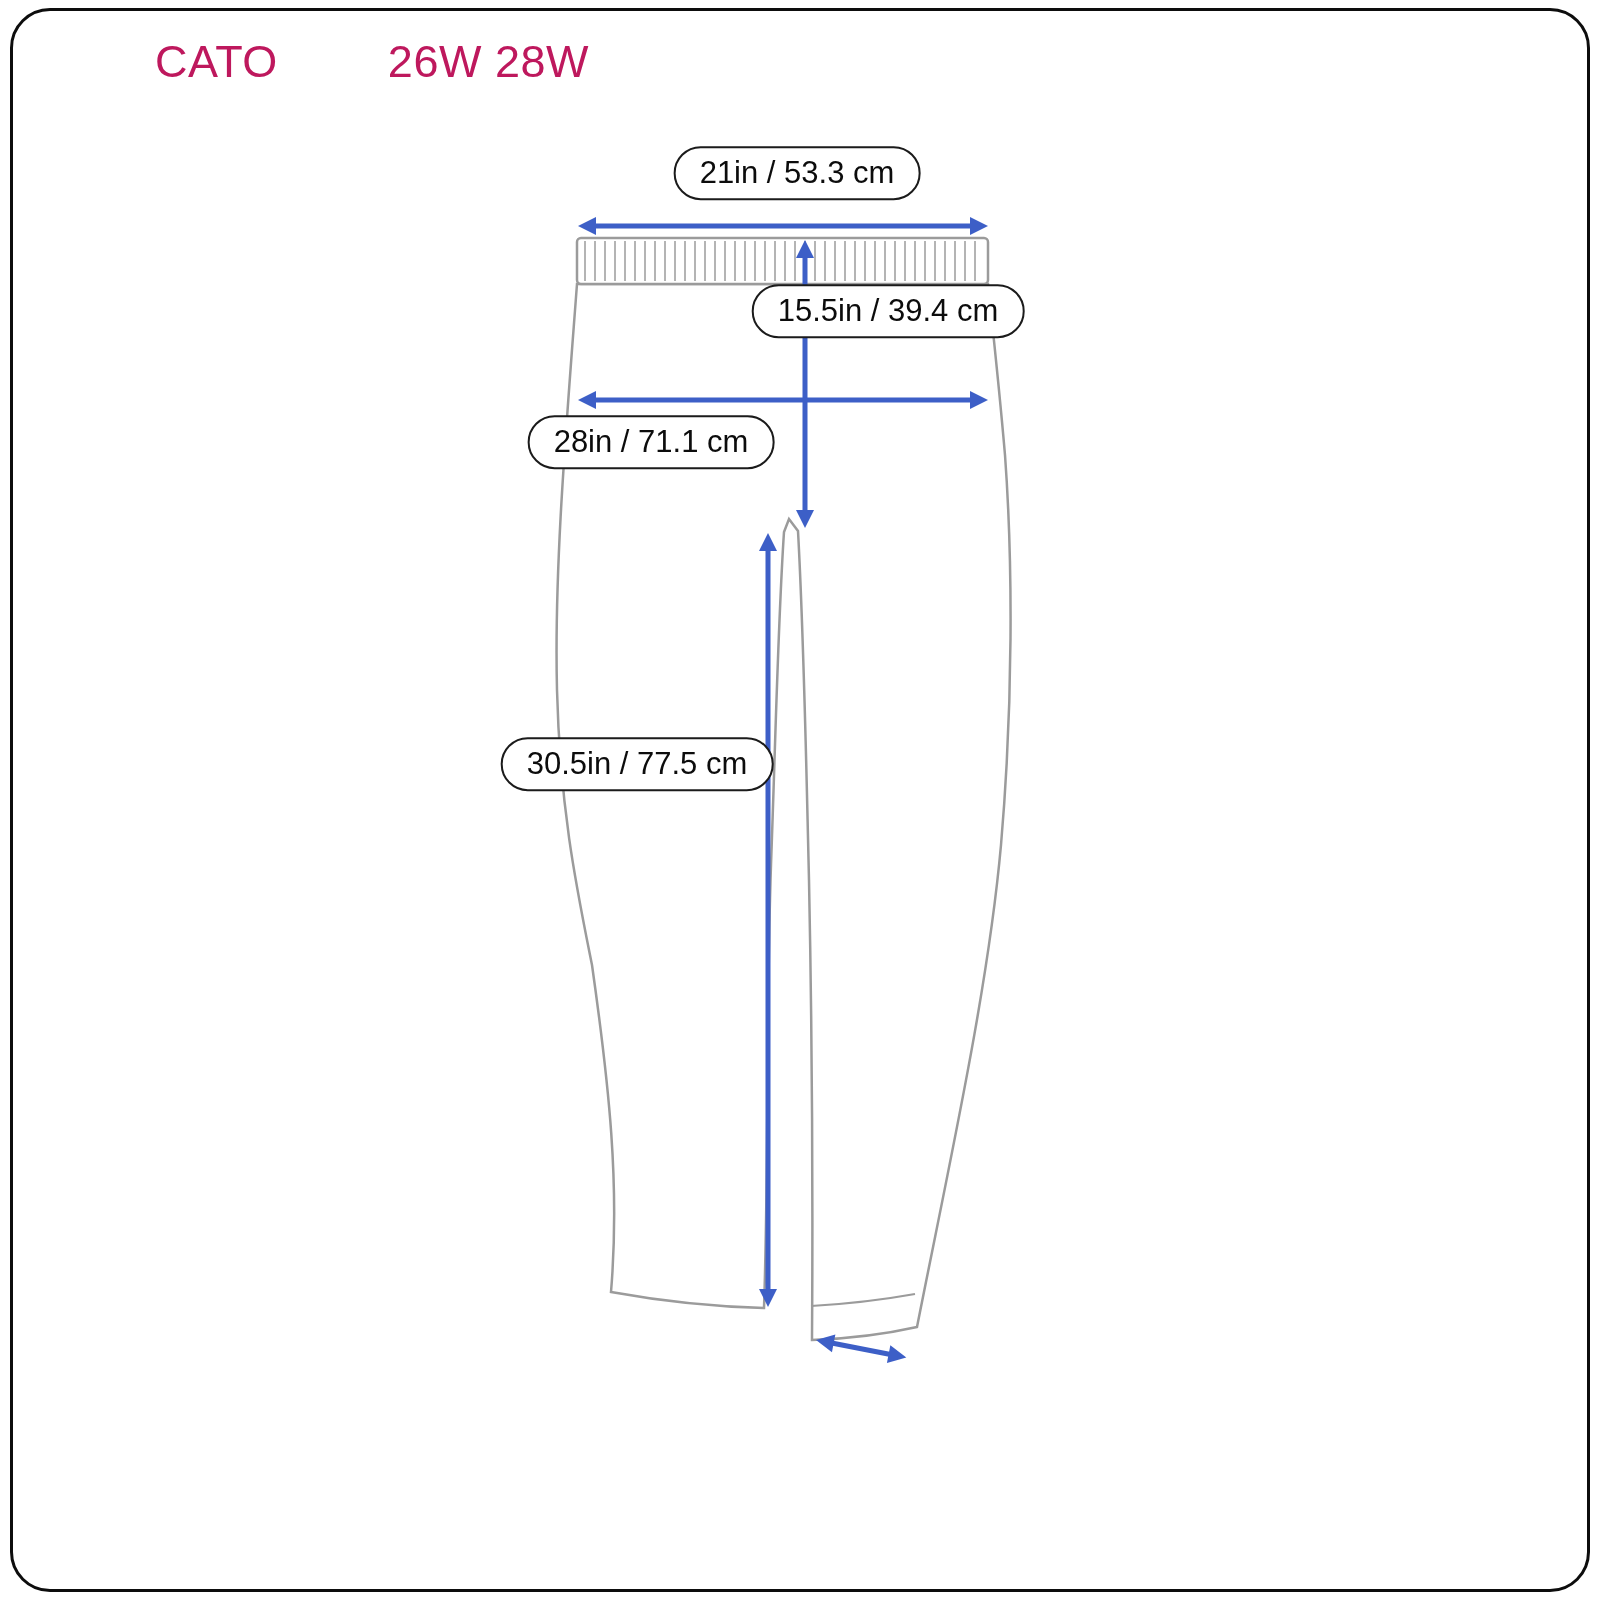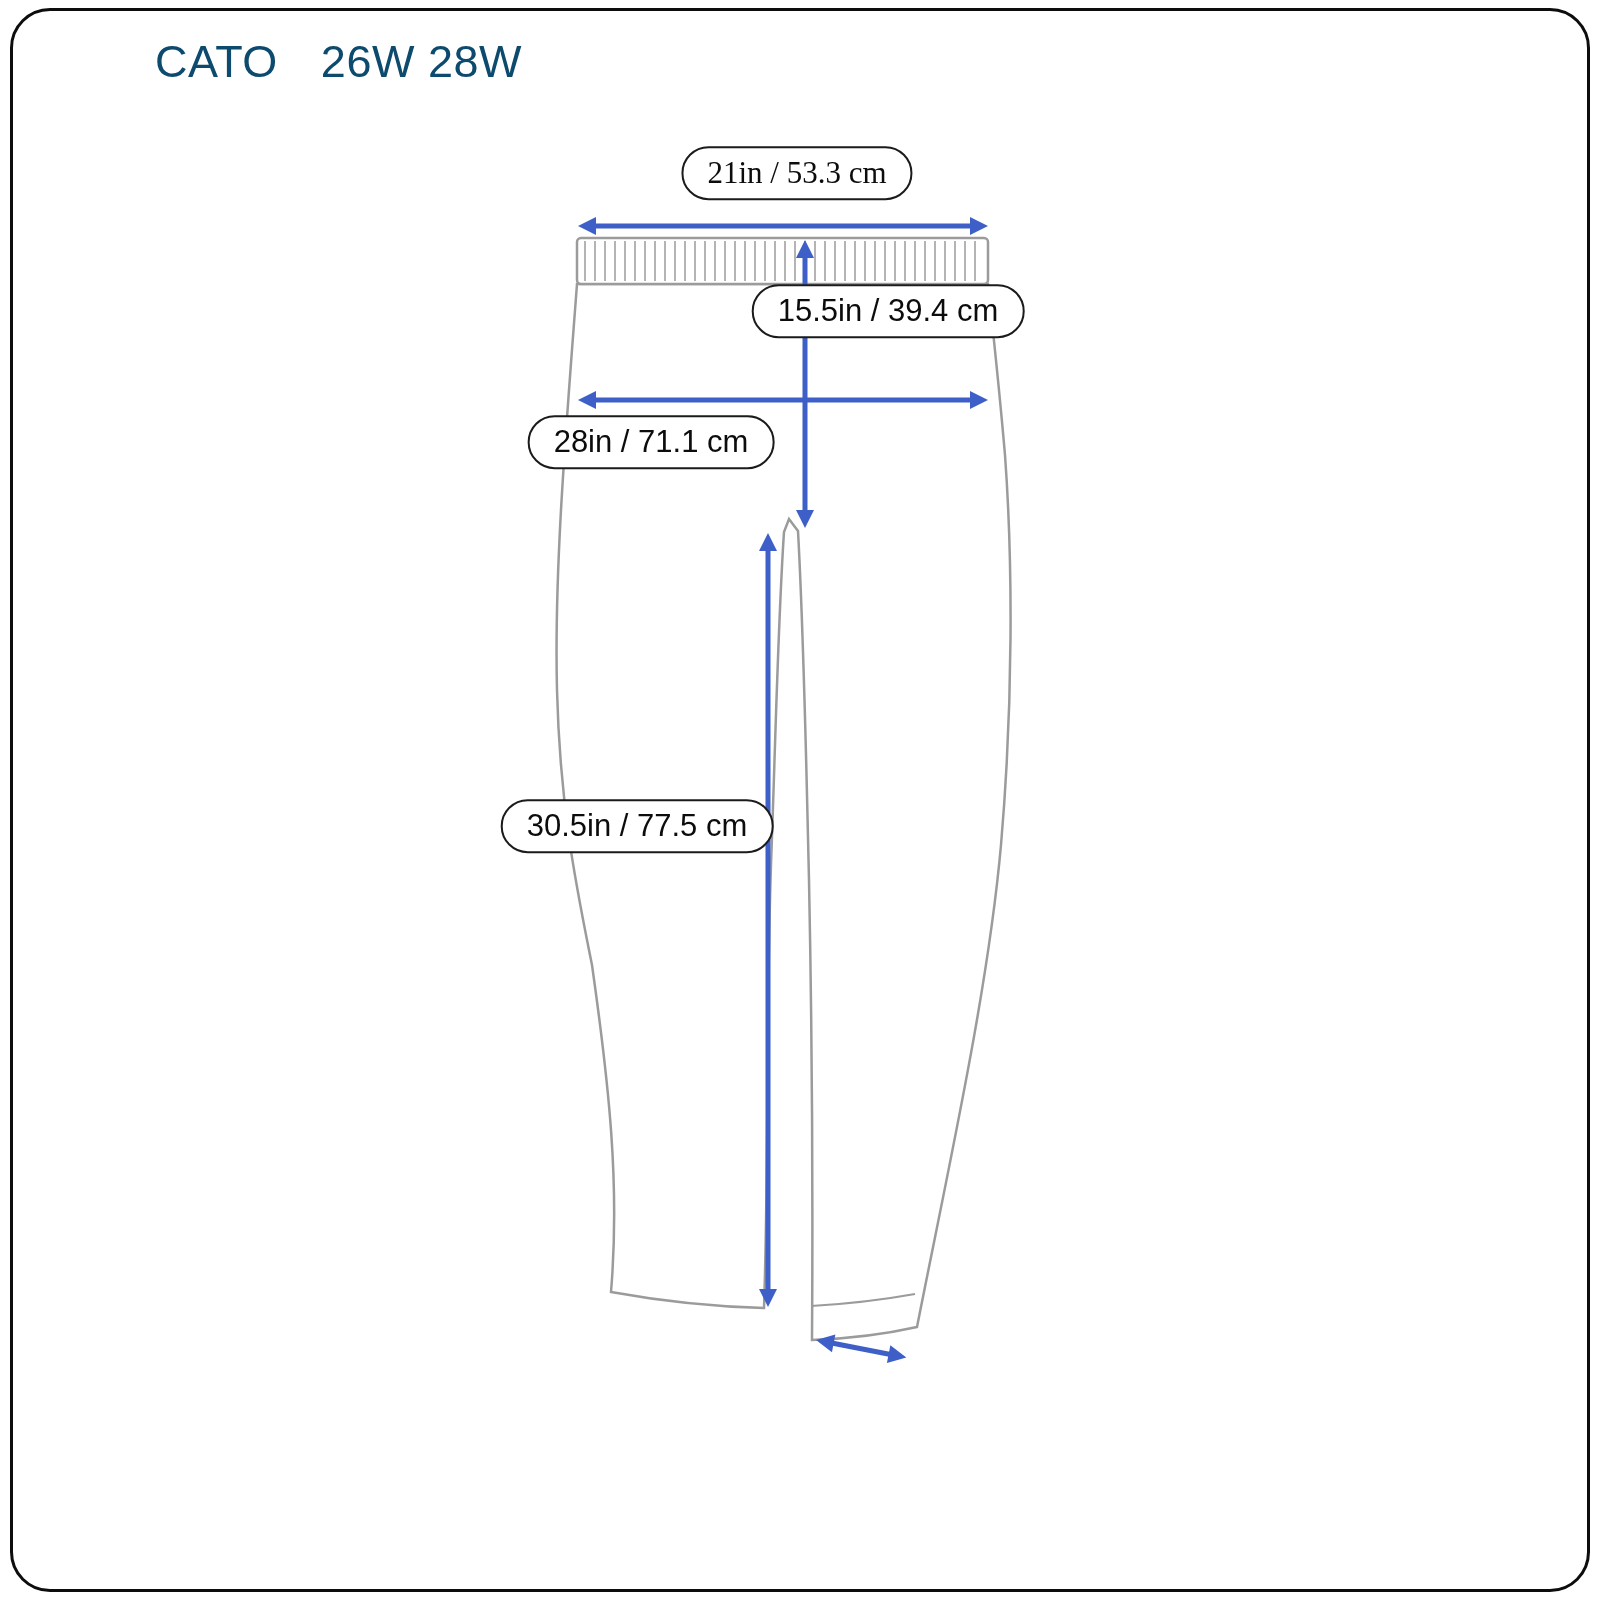--- a/index.html
+++ b/index.html
@@ -17,46 +17,46 @@
     border: 3px solid #0d0d0d;
     border-radius: 40px;
     pointer-events: none;
   }
   .header {
     position: absolute;
     left: 155px;
     top: 36px;
     display: flex;
     align-items: flex-end;
-    gap: 43px;
+    gap: 110px;
     font-size: 45px;
     letter-spacing: 0.5px;
-    color: #0c4a6e;
+    color: #be185d;
   }
   .diagram-svg {
     position: absolute;
     left: 0; top: 0;
     width: 1600px; height: 1600px;
   }
   .pill {
     position: absolute;
     transform: translate(-50%, -50%);
     background: #ffffff;
     border: 2.5px solid #1b1b1b;
     border-radius: 32px;
     padding: 7px 24px;
     font-size: 31px;
     line-height: 1.15;
     white-space: nowrap;
     color: #0c0c0c;
   }
-  .pill.waist       { left: 797px;  top: 173px; font-family: Liberation Serif, serif;  }
+  .pill.waist       { left: 797px;  top: 173px;  }
   .pill.rise        { left: 888px;  top: 311px;  }
   .pill.hip         { left: 651px;  top: 442px; text-align: right;  }
-  .pill.inseam      { left: 637px;  top: 826px;  }
+  .pill.inseam      { left: 637px;  top: 764px;  }
   .pill.leg-opening { left: 932px;  top: 1416px; }
 
   .garment-stroke { stroke: #9b9b9b; }
   .arrow-stroke   { stroke: #3d5fc7; }
   .arrowhead      { fill: #3d5fc7; stroke: none; }
 </style>
 </head>
 <body>
 
 <div id="canvas">

